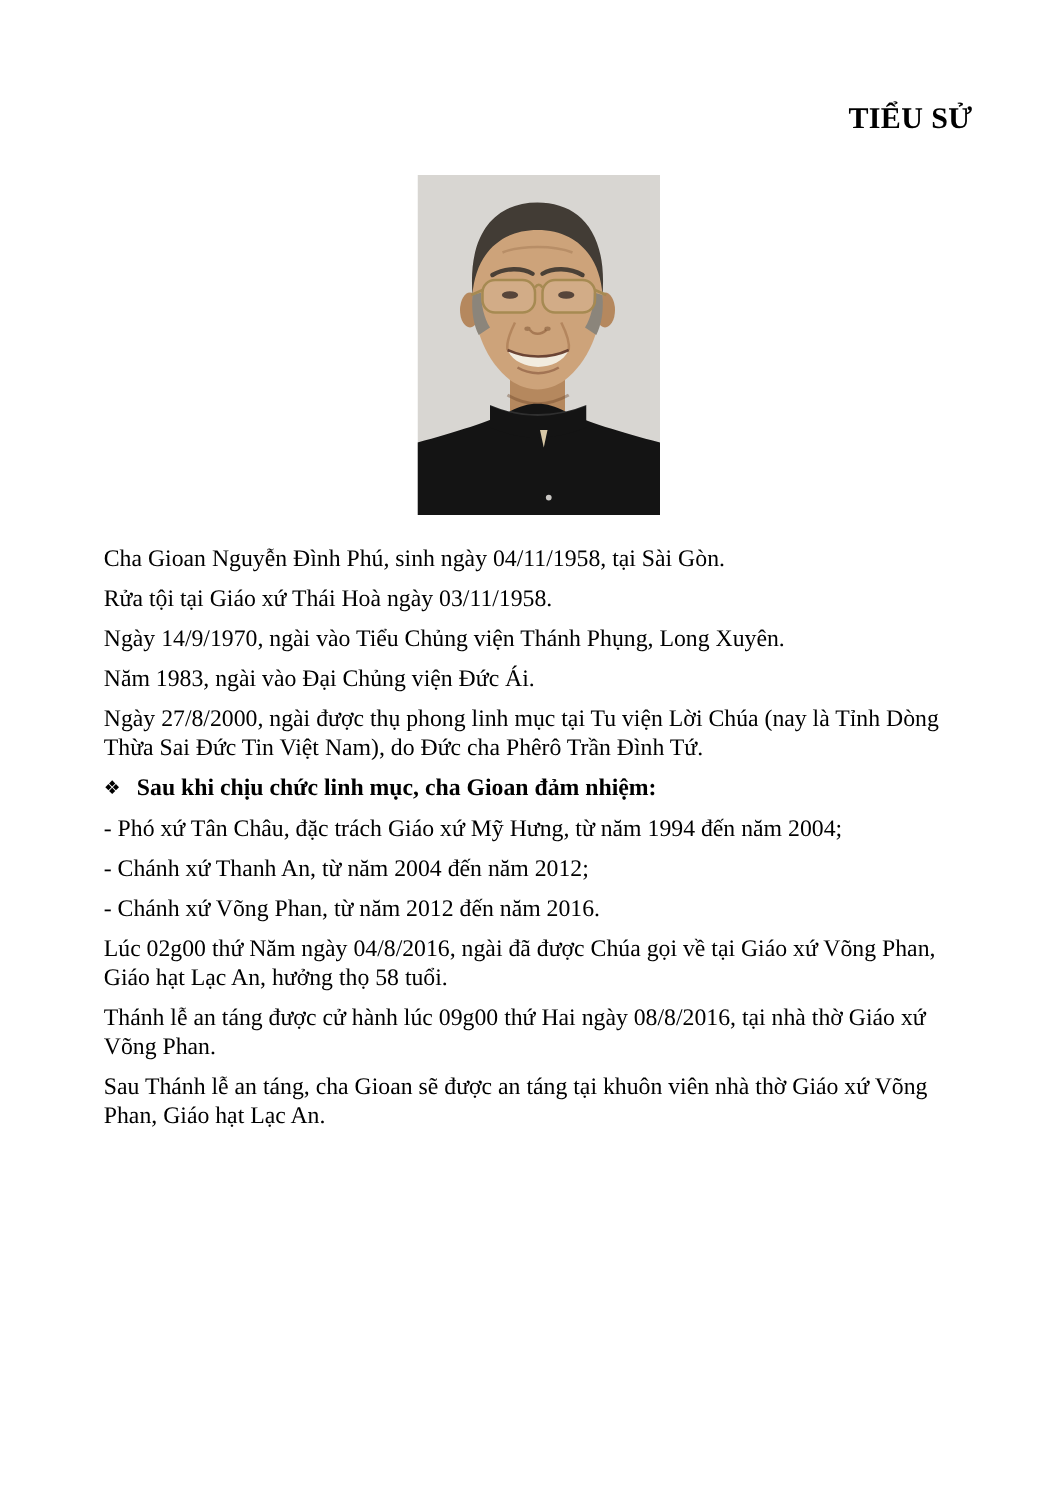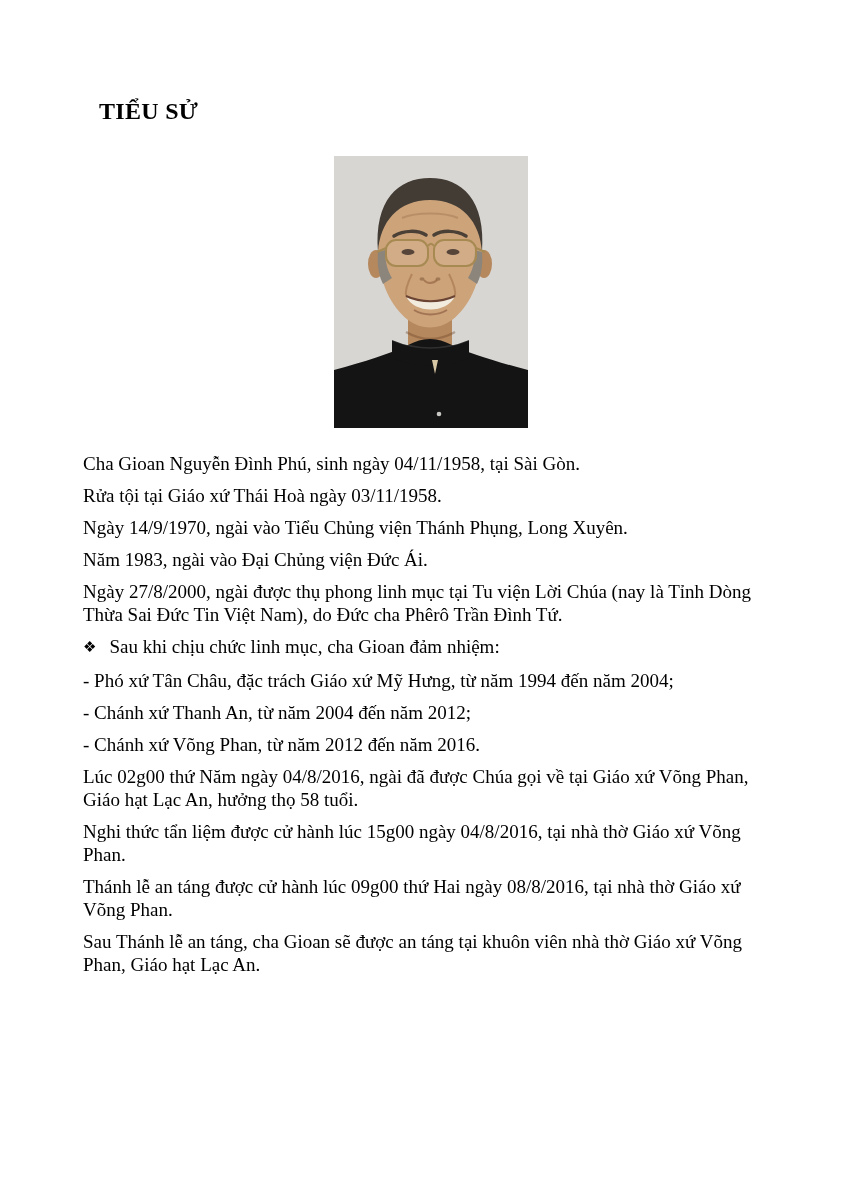--- a/index.html
+++ b/index.html
@@ -10,22 +10,22 @@
     margin: 0 auto;
     background: #ffffff;
     font-family: "Liberation Serif", "DejaVu Serif", serif;
     color: #000000;
     overflow: hidden;
   }
   .content {
     padding: 78px 71px 0 83px;
   }
   .title {
-    margin: 16px;
-    text-align: left;
+    margin: 0;
+    text-align: right;
     font-size: 24px;
     line-height: 34px;
     font-weight: 700;
     letter-spacing: 0.3px;
   }
   .photo-wrap {
     width: 194px;
     height: 272px;
     margin: 28px auto 0;
   }
@@ -33,21 +33,21 @@
   .text-block {
     margin-top: 24px;
   }
   .para {
     margin: 0 0 9px 0;
     font-size: 19px;
     line-height: 23px;
     white-space: pre-line;
   }
   .para.heading {
-    font-weight: 400;
+    font-weight: 700;
     white-space: normal;
   }
   .bullet {
     font-family: "DejaVu Sans", sans-serif;
     font-size: 15px;
     display: inline-block;
     margin-right: 13px;
     transform: translateY(-1px);
   }
 </style>
@@ -119,21 +119,19 @@
         <p class="para">Ngày 14/9/1970, ngài vào Tiểu Chủng viện Thánh Phụng, Long Xuyên.</p>
         <p class="para">Năm 1983, ngài vào Đại Chủng viện Đức Ái.</p>
         <p class="para">Ngày 27/8/2000, ngài được thụ phong linh mục tại Tu viện Lời Chúa (nay là Tỉnh Dòng
 Thừa Sai Đức Tin Việt Nam), do Đức cha Phêrô Trần Đình Tứ.</p>
         <p class="para heading"><span class="bullet">❖</span><span>Sau khi chịu chức linh mục, cha Gioan đảm nhiệm:</span></p>
         <p class="para">- Phó xứ Tân Châu, đặc trách Giáo xứ Mỹ Hưng, từ năm 1994 đến năm 2004;</p>
         <p class="para">- Chánh xứ Thanh An, từ năm 2004 đến năm 2012;</p>
         <p class="para">- Chánh xứ Võng Phan, từ năm 2012 đến năm 2016.</p>
         <p class="para">Lúc 02g00 thứ Năm ngày 04/8/2016, ngài đã được Chúa gọi về tại Giáo xứ Võng Phan,
 Giáo hạt Lạc An, hưởng thọ 58 tuổi.</p>
-        <p class="para">Nghi thức tẩn liệm được cử hành lúc 15g00 ngày 04/8/2016, tại nhà thờ Giáo xứ Võng
-Phan.</p>
         <p class="para">Thánh lễ an táng được cử hành lúc 09g00 thứ Hai ngày 08/8/2016, tại nhà thờ Giáo xứ
 Võng Phan.</p>
         <p class="para">Sau Thánh lễ an táng, cha Gioan sẽ được an táng tại khuôn viên nhà thờ Giáo xứ Võng
 Phan, Giáo hạt Lạc An.</p>
       </div>
   </div>
 </div>
 
 </body></html>

